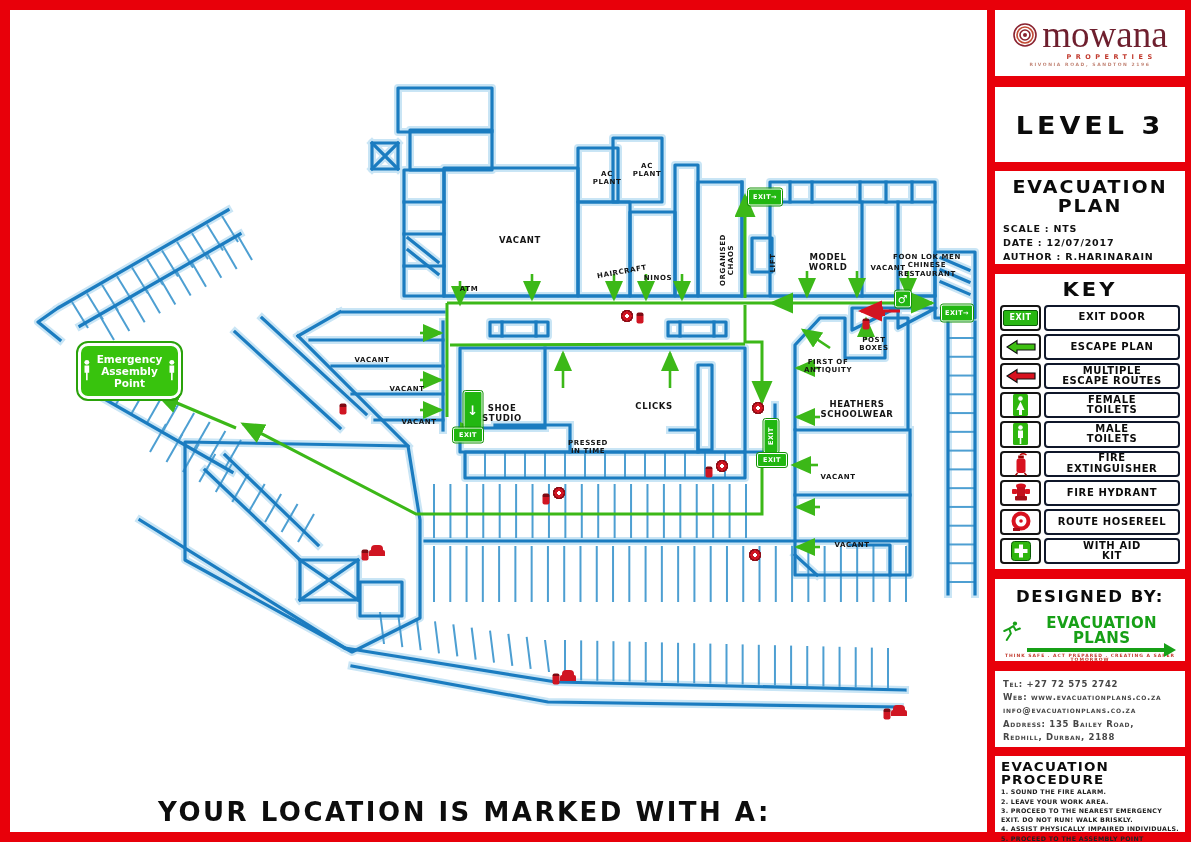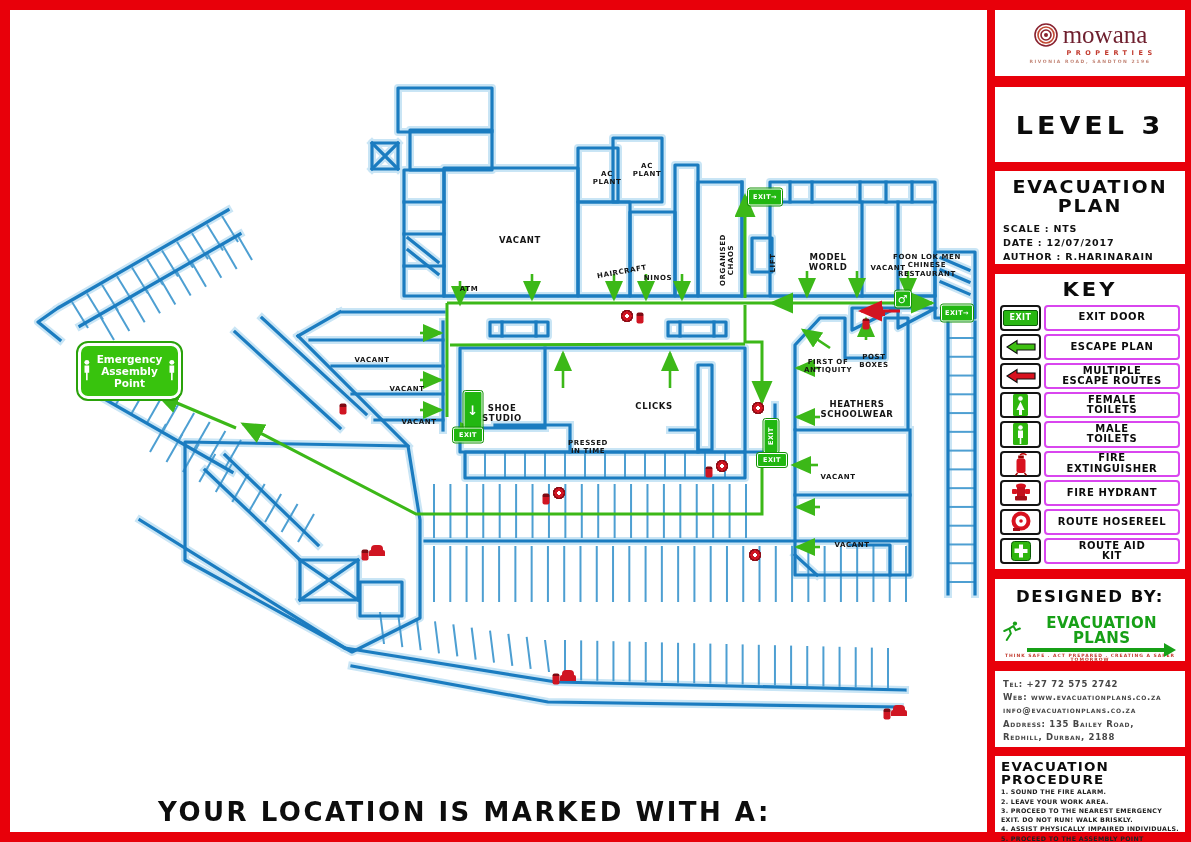--- a/index.html
+++ b/index.html
@@ -27,33 +27,33 @@
   #assembly-sign{position:absolute;left:68px;top:333px;width:103px;height:56px;background:#38c30d;
     border:3px solid #fff;outline:2px solid #2aa20a;border-radius:10px;display:flex;align-items:center;
     justify-content:center;gap:4px;box-sizing:border-box;}
   #assembly-sign .atext{font:700 10.5px/1.15 "DejaVu Sans",sans-serif;color:#fff;text-align:center;white-space:pre-line;}
   #bottom-note{position:absolute;left:148px;top:789px;font:800 26px/1 "DejaVu Sans",sans-serif;
     letter-spacing:2.5px;color:#0d0d0d;transform:scaleY(1.05);}
   
   .sbox{position:absolute;left:995px;width:190px;background:#fff;box-sizing:border-box;}
   #logo-box{top:10px;height:66px;display:flex;flex-direction:column;align-items:center;justify-content:center;}
   .logo-row{display:flex;align-items:center;gap:4px;}
-  .logo-word{font-family:"Liberation Serif","DejaVu Serif",serif;font-size:25px;color:#6e1f2e;line-height:.9;}
+  .logo-word{font-family:"Liberation Serif","DejaVu Serif",serif;font-size:37px;color:#6e1f2e;line-height:.9;}
   .logo-props{font:700 6.5px/1 "DejaVu Sans",sans-serif;color:#c23a2e;letter-spacing:4.5px;margin-top:2px;margin-left:43px;}
   .logo-addr{font:700 4.5px/1 "DejaVu Sans",sans-serif;color:#c28576;letter-spacing:1.6px;margin-top:3px;}
   #level-box{top:87px;height:75px;display:flex;align-items:center;justify-content:center;}
   #level-box div{font:900 27px/1 "DejaVu Sans",sans-serif;letter-spacing:4px;color:#0b0b0b;transform:scaleY(.95);}
   #plan-box{top:171px;height:93px;padding:6px 8px;}
   #plan-box .ptitle{font:900 19px/1.05 "DejaVu Sans",sans-serif;letter-spacing:2px;color:#0b0b0b;text-align:center;transform:scaleY(.95);}
   #plan-box .pline{font:800 9.5px/1.5 "DejaVu Sans",sans-serif;letter-spacing:.8px;color:#111;}
   #key-box{top:274px;height:295px;padding:3px 5px;display:flex;flex-direction:column;}
   #key-title{font:900 21px/1 "DejaVu Sans",sans-serif;letter-spacing:3px;color:#0b0b0b;text-align:center;margin:2px 0 3px;transform:scaleY(.95);}
   .krow{flex:1;display:flex;gap:3px;margin:1.5px 0;min-height:0;}
   .kic{width:37px;border:2px solid #141414;border-radius:4px;display:flex;align-items:center;justify-content:center;background:#fff;}
-  .klab{flex:1;border:2px solid #d946ef;border-radius:4px;display:flex;align-items:center;justify-content:center;
+  .klab{flex:1;border:2px solid #0f172a;border-radius:4px;display:flex;align-items:center;justify-content:center;
     font:800 10px/1.05 "DejaVu Sans",sans-serif;letter-spacing:.6px;color:#0c0c0c;text-align:center;white-space:pre-line;}
   .ks-exit{background:#28b712;color:#fff;font:800 8px/1 "DejaVu Sans",sans-serif;padding:3px 5px;border:1px solid #0a5c06;border-radius:2px;letter-spacing:.5px;}
   #designed-box{top:579px;height:82px;padding:10px 6px;text-align:center;}
   #designed-heading{font:900 16.5px/1 "DejaVu Sans",sans-serif;letter-spacing:1.5px;color:#0b0b0b;transform:scaleY(.95);}
   #ep-logo{position:relative;margin-top:10px;display:flex;align-items:center;justify-content:center;gap:2px;}
   #ep-text{font:900 15px/1 "DejaVu Sans",sans-serif;color:#17a017;letter-spacing:.4px;}
   #ep-bar{position:relative;height:4px;background:#17a017;margin:2px 14px 0 26px;}
   #ep-bar:after{content:"";position:absolute;right:-11px;top:-5px;width:0;height:0;
     border-left:12px solid #17a017;border-top:7px solid transparent;border-bottom:7px solid transparent;}
   #ep-tagline{font:700 4.5px/1 "DejaVu Sans",sans-serif;color:#c23a2e;letter-spacing:1px;margin-top:2px;}
@@ -359,21 +359,21 @@
         <div class="mlabel sm" style="left: 362px; top: 350px; transform: translate(-50%, -50%);">VACANT</div>
         <div class="mlabel sm" style="left: 397px; top: 379px; transform: translate(-50%, -50%);">VACANT</div>
         <div class="mlabel sm" style="left: 409px; top: 412px; transform: translate(-50%, -50%);">VACANT</div>
         <div class="mlabel" style="left: 492px; top: 403px; transform: translate(-50%, -50%);">SHOE
 STUDIO</div>
         <div class="mlabel" style="left: 644px; top: 396px; transform: translate(-50%, -50%);">CLICKS</div>
         <div class="mlabel sm" style="left: 530px; top: 437px; transform: translate(-50%, -50%); margin-left: 48px;">PRESSED
 IN TIME</div>
         <div class="mlabel sm" style="left: 818px; top: 356px; transform: translate(-50%, -50%);">FIRST OF
 ANTIQUITY</div>
-        <div class="mlabel sm" style="left: 864px; top: 351px; transform: translate(-50%, -50%); text-align: center;">POST
+        <div class="mlabel sm" style="left: 864px; top: 334px; transform: translate(-50%, -50%); text-align: center;">POST
 BOXES</div>
         <div class="mlabel" style="left: 847px; top: 399px; transform: translate(-50%, -50%);">HEATHERS
 SCHOOLWEAR</div>
         <div class="mlabel sm" style="left: 828px; top: 467px; transform: translate(-50%, -50%);">VACANT</div>
         <div class="mlabel sm" style="left: 842px; top: 535px; transform: translate(-50%, -50%);">VACANT</div>
         <div class="sign" style="left: 755px; top: 187px; width: 32px; height: 15px; transform: translate(-50%, -50%);">EXIT→</div>
         <div class="sign" style="left: 947px; top: 303px; width: 30px; height: 15px; transform: translate(-50%, -50%);">EXIT→</div>
         <div class="sign" style="left: 463px; top: 400px; width: 17px; height: 36px; transform: translate(-50%, -50%); font-size: 13px;">↓</div>
         <div class="sign" style="left: 458px; top: 425px; width: 28px; height: 13px; transform: translate(-50%, -50%);">EXIT</div>
         <div class="sign" style="left: 761px; top: 426px; width: 32px; height: 13px; transform: translate(-50%, -50%) rotate(-90deg);">EXIT</div>
@@ -524,21 +524,21 @@
         </div>
         <div class="klab">ROUTE HOSEREEL</div>
       </div>
       <div class="krow">
         <div class="kic">
           <svg width="20" height="20" viewBox="0 0 20 20">
             <rect x="0.5" y="0.5" width="19" height="19" rx="3" fill="#2eb60e" stroke="#0a5c06"></rect>
             <path d="M8,3.5 h4 v4.5 H16.5 v4 H12 V16.5 H8 V12 H3.5 V7.5 H8 Z" fill="#fff"></path>
           </svg>
         </div>
-        <div class="klab">ROUTE AID
+        <div class="klab">WITH AID
 KIT</div>
       </div>
     </div>
 
   <div class="sbox" id="designed-box">
     <div id="designed-heading">DESIGNED BY:</div>
     <div id="ep-logo">
       <svg width="24" height="24" viewBox="0 0 26 26">
         <circle cx="17" cy="4" r="2.6" fill="#17a017"></circle>
         <path d="M7,24 L12,16 L10,10 L15,7 L18,12 L23,10 M10,10 L4,13" stroke="#17a017" stroke-width="2.4" fill="none" stroke-linecap="round" stroke-linejoin="round"></path>

